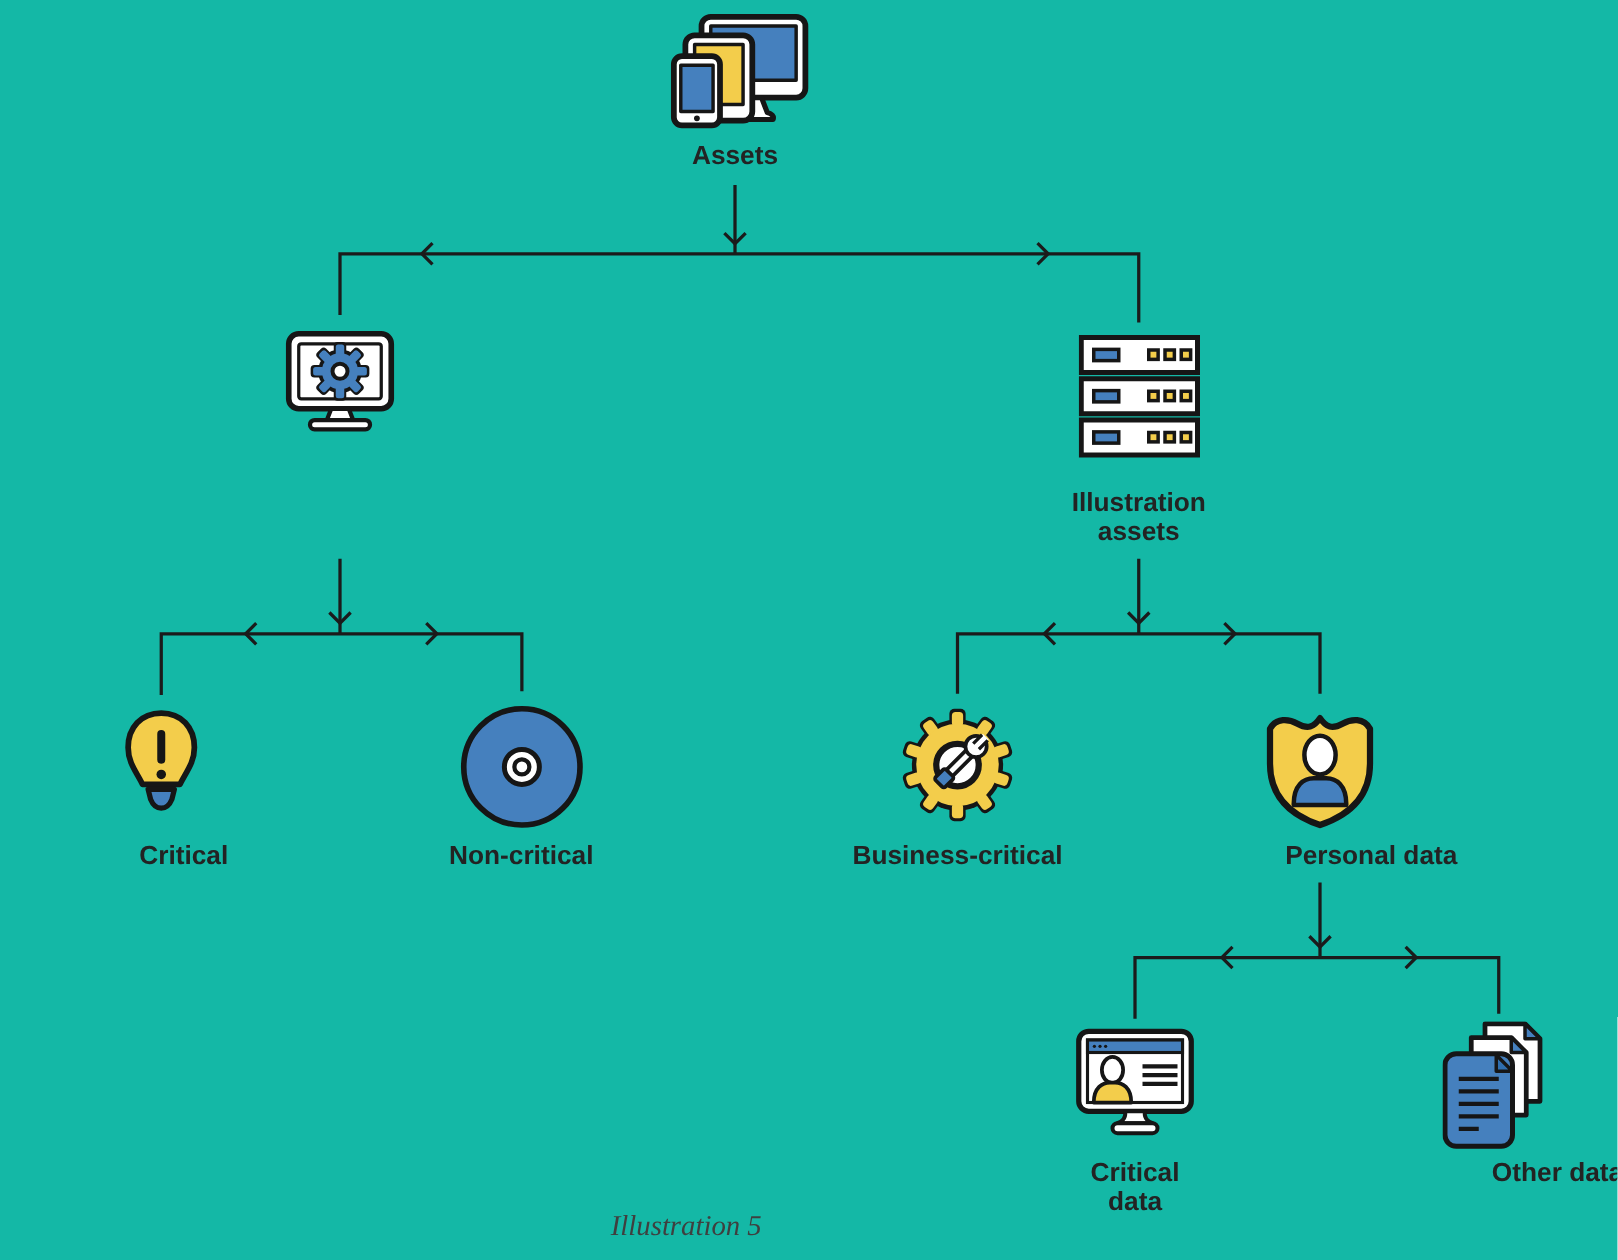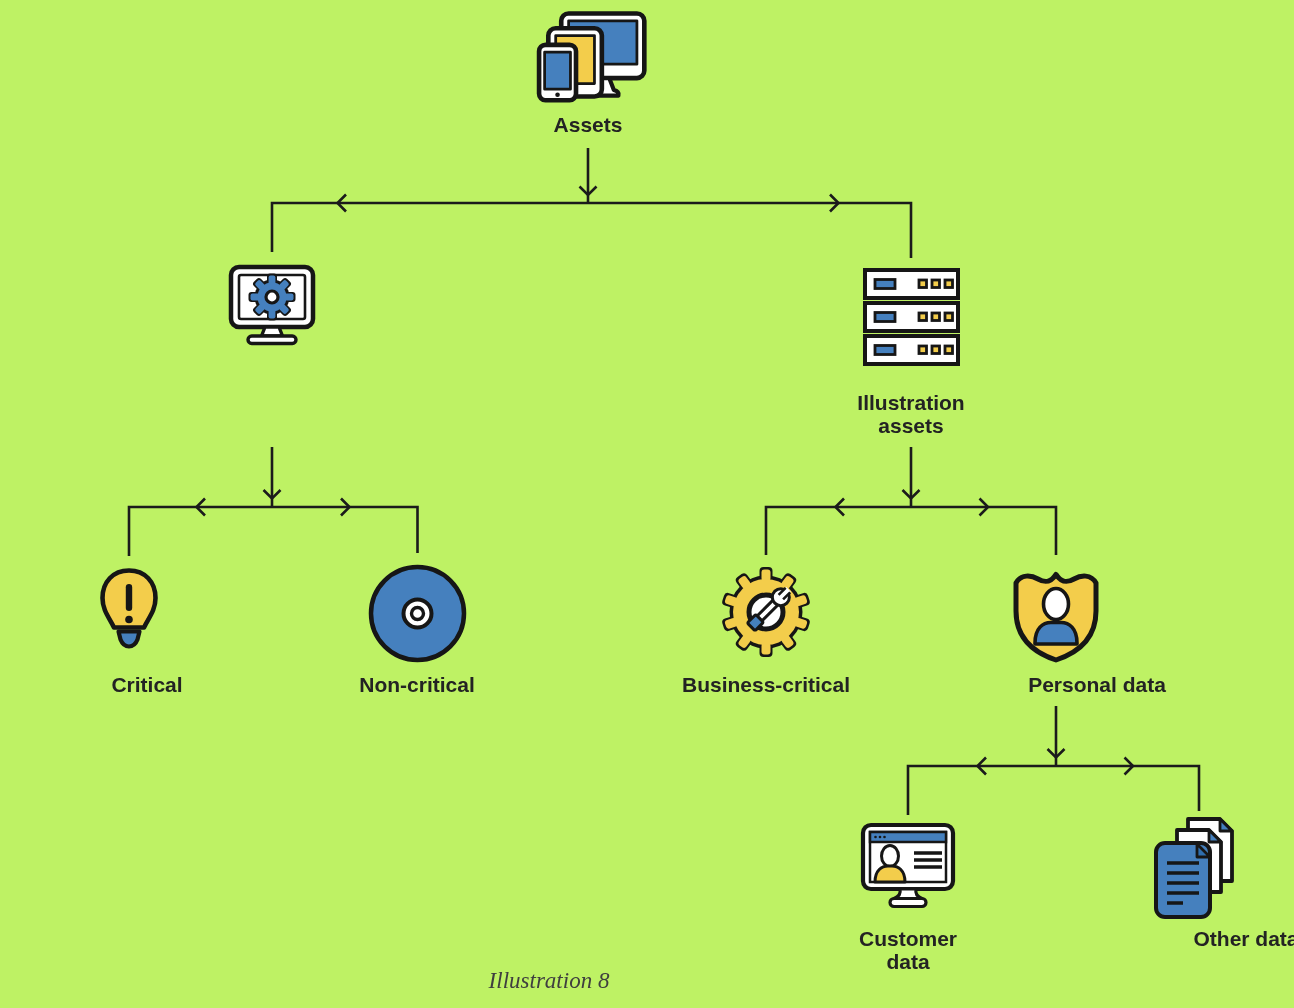--- a/index.html
+++ b/index.html
@@ -1,16 +1,16 @@
 <!DOCTYPE html>
 <html><head>
 <meta charset="utf-8">
 <style>
   html,body{margin:0;padding:0;background:#ffffff;}
-  .canvas{position:relative;width:1294px;height:1008px;background:#bef264;overflow:hidden;
+  .canvas{position:relative;width:1294px;height:1008px;background:#14b8a6;overflow:hidden;
           font-family:"Liberation Sans",sans-serif;}
   .connectors{position:absolute;left:0;top:0;width:1294px;height:1008px;}
   .node-icon{position:absolute;}
   .node-label{position:absolute;transform:translateX(-50%);text-align:center;
               font-weight:700;font-size:21px;line-height:1.08;color:#232323;
               white-space:nowrap;}
   .node-label.wrap{white-space:normal;}
   .caption{position:absolute;transform:translateX(-50%);
            font-family:"Liberation Serif",serif;font-style:italic;
            font-size:23px;color:#3f3f3f;white-space:nowrap;}
@@ -202,32 +202,32 @@
       <circle cx="15.5" cy="15" r="1.3" fill="#161616"></circle>
       <circle cx="20" cy="15" r="1.3" fill="#161616"></circle>
       <circle cx="24.5" cy="15" r="1.3" fill="#161616"></circle>
       <ellipse cx="30" cy="34" rx="8.5" ry="10.5" fill="#fff" stroke="#161616" stroke-width="3"></ellipse>
       <path d="M15,60 C15,48 22,44 28,44 L32,44 C38,44 45,48 45,60 Z" fill="#F3CD4B" stroke="#161616" stroke-width="3" stroke-linejoin="round"></path>
       <path d="M54,31 L82,31 M54,38 L82,38 M54,45 L82,45" stroke="#161616" stroke-width="3.4" fill="none"></path>
       <path d="M40,67 C41,72 38,75 34,76.5 L62,76.5 C58,75 55,72 56,67 Z" fill="#fff" stroke="#161616" stroke-width="3.2" stroke-linejoin="round"></path>
       <rect x="30" y="76.5" width="36" height="8" rx="4" fill="#fff" stroke="#161616" stroke-width="3.2"></rect>
     </svg>
   </div>
-  <div class="node-label wrap" style="left:908px;top:928px;width:110px;">Customer data</div>
+  <div class="node-label wrap" style="left:908px;top:928px;width:110px;">Critical data</div>
 
   <div class="node-icon" style="left:1154px;top:817px;">
     <svg width="88" height="104" viewBox="0 0 88 104">
       <g stroke="#161616" stroke-linejoin="round">
         <path d="M34,2 L66,2 L78,14 L78,64 L34,64 Z" fill="#fff" stroke-width="3.8"></path>
         <path d="M66,2 L66,14 L78,14 Z" fill="#4580BE" stroke-width="2.8"></path>
         <path d="M23,13 L55,13 L67,25 L67,75 L23,75 Z" fill="#fff" stroke-width="3.8"></path>
         <path d="M55,13 L55,25 L67,25 Z" fill="#4580BE" stroke-width="2.8"></path>
         <rect x="2" y="26" width="54" height="74" rx="9" fill="#4580BE" stroke-width="4"></rect>
         <path d="M43,27 L56,40 L43,40 Z" fill="#2F6EAE" stroke-width="2.8"></path>
         <path d="M13,46 L45,46 M13,56 L45,56 M13,66 L45,66 M13,76 L45,76 M13,86 L29,86" stroke-width="3.4" fill="none"></path>
       </g>
     </svg>
   </div>
   <div class="node-label" style="left:1198px;top:928px;margin-left:48px;">Other data</div>
 
-  <div class="caption" style="left:549px;top:968px;">Illustration 8</div>
+  <div class="caption" style="left:549px;top:968px;">Illustration 5</div>
 
 </div>
 
 </body></html>

